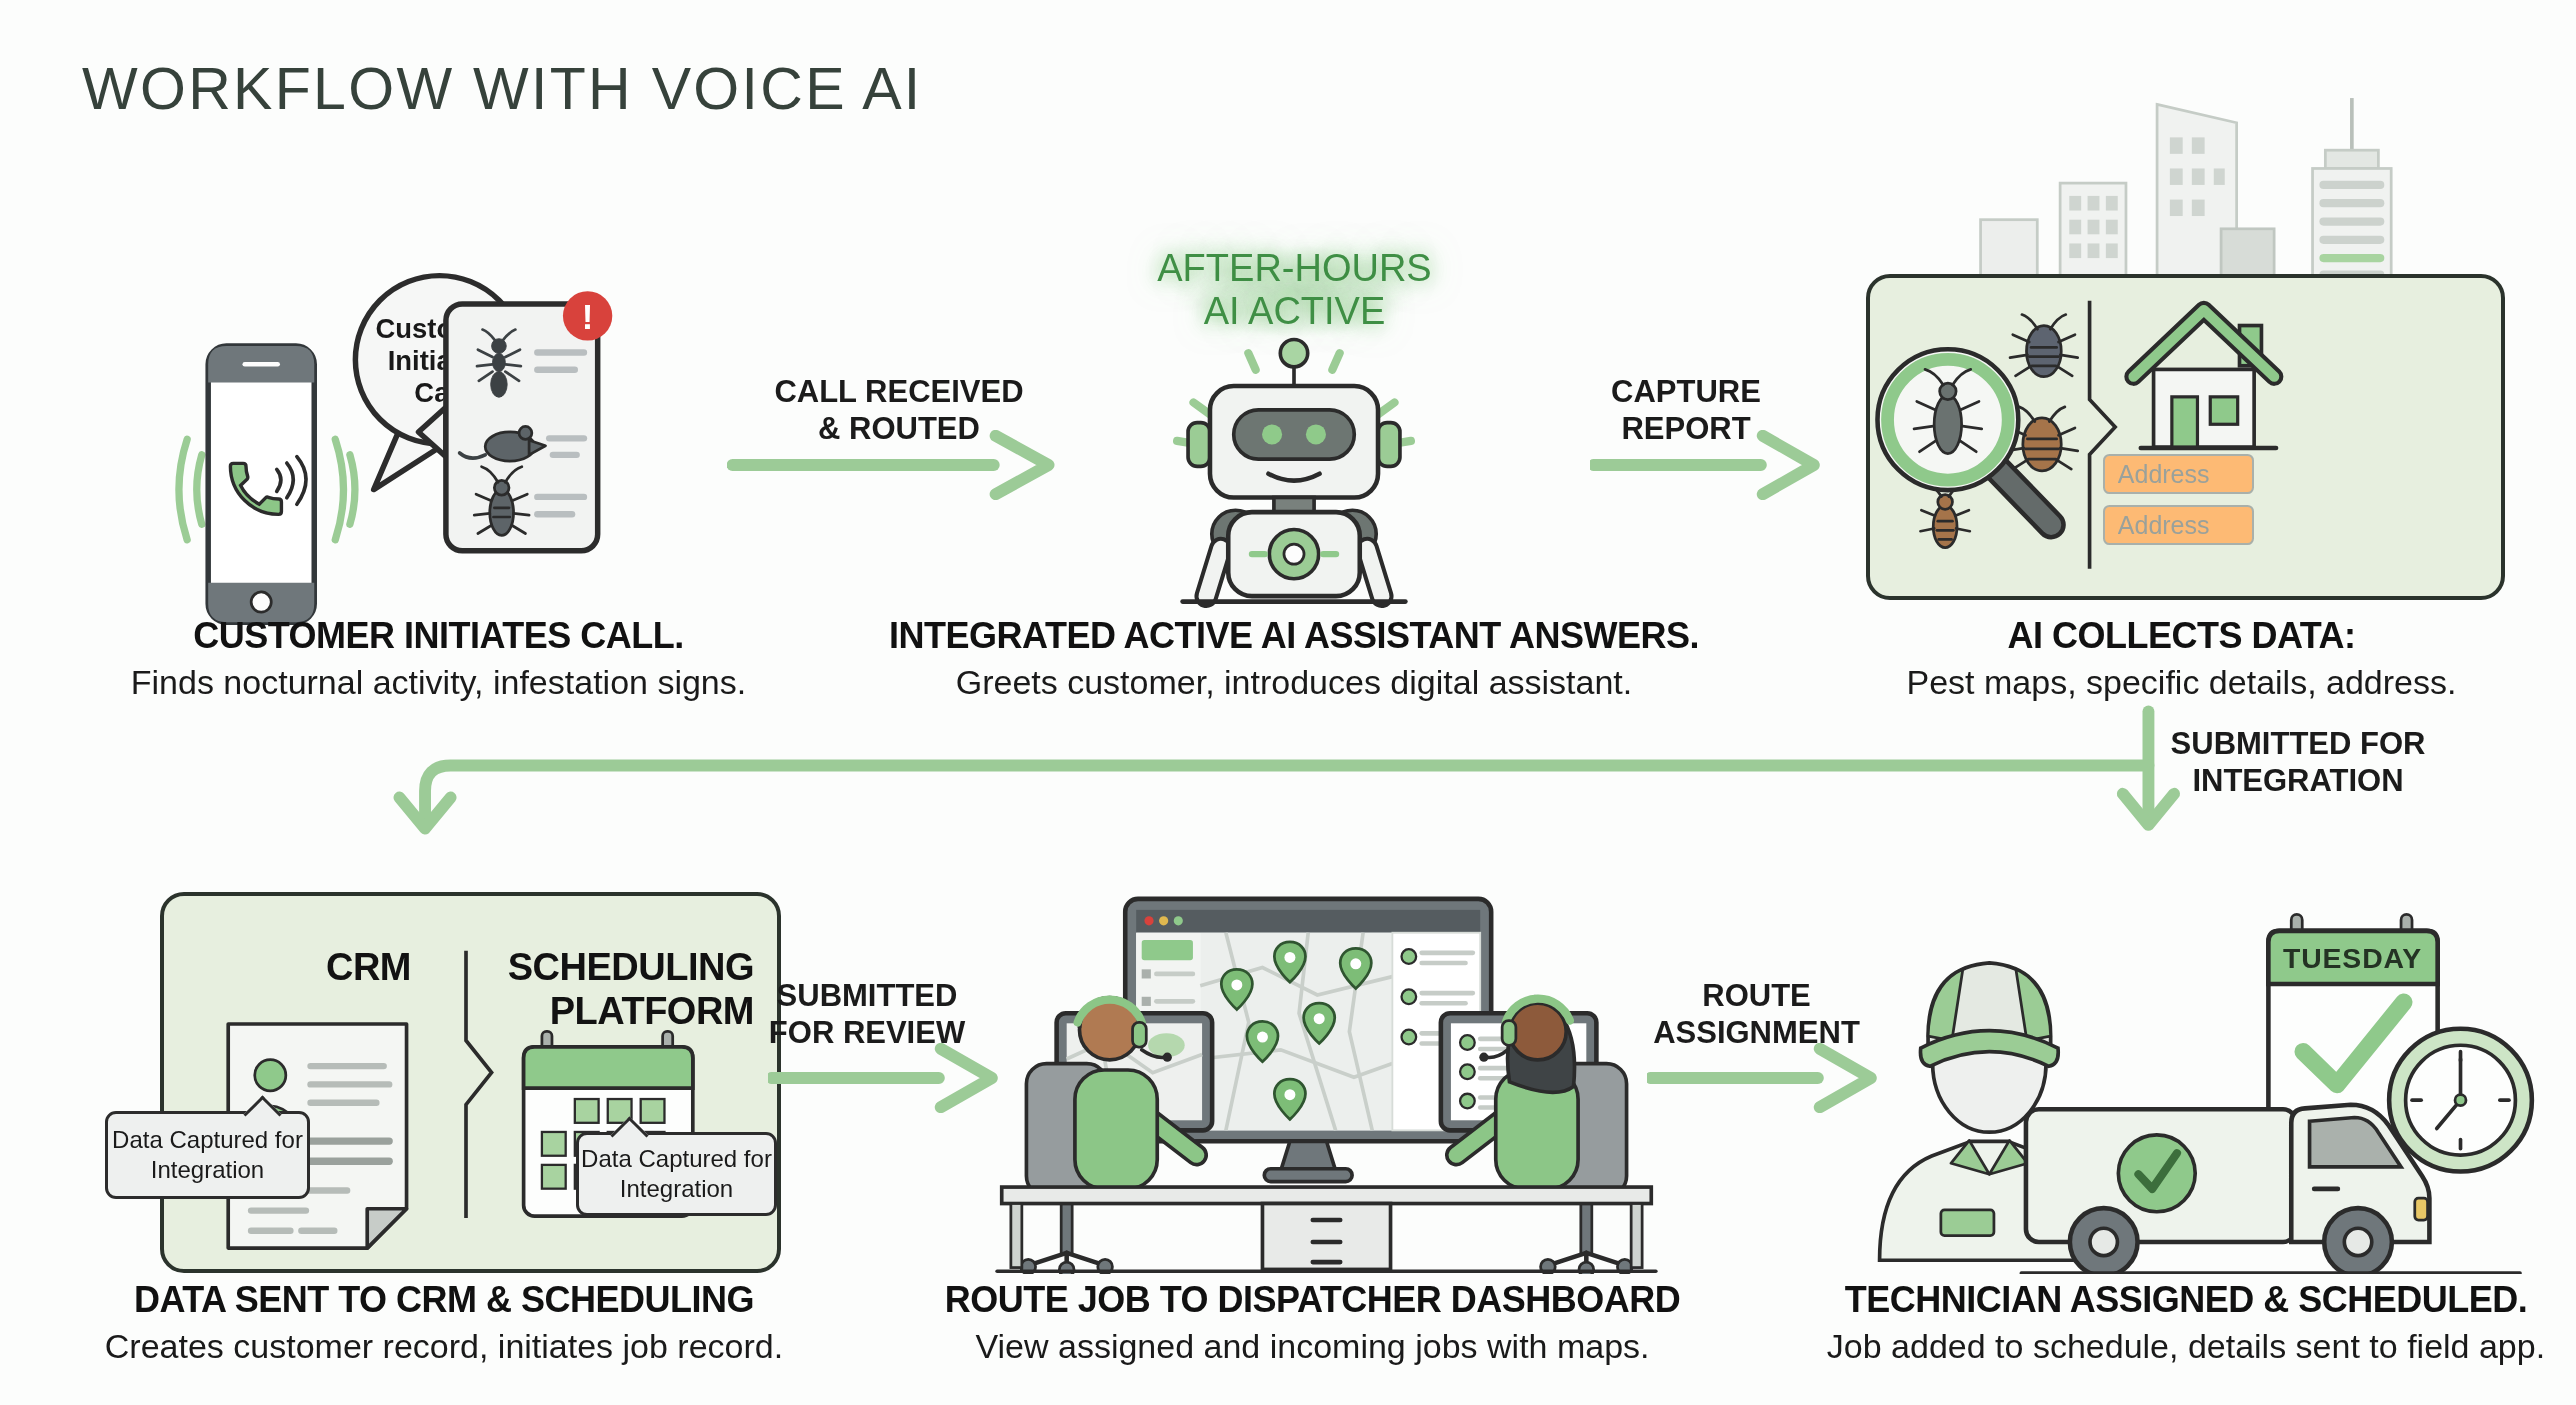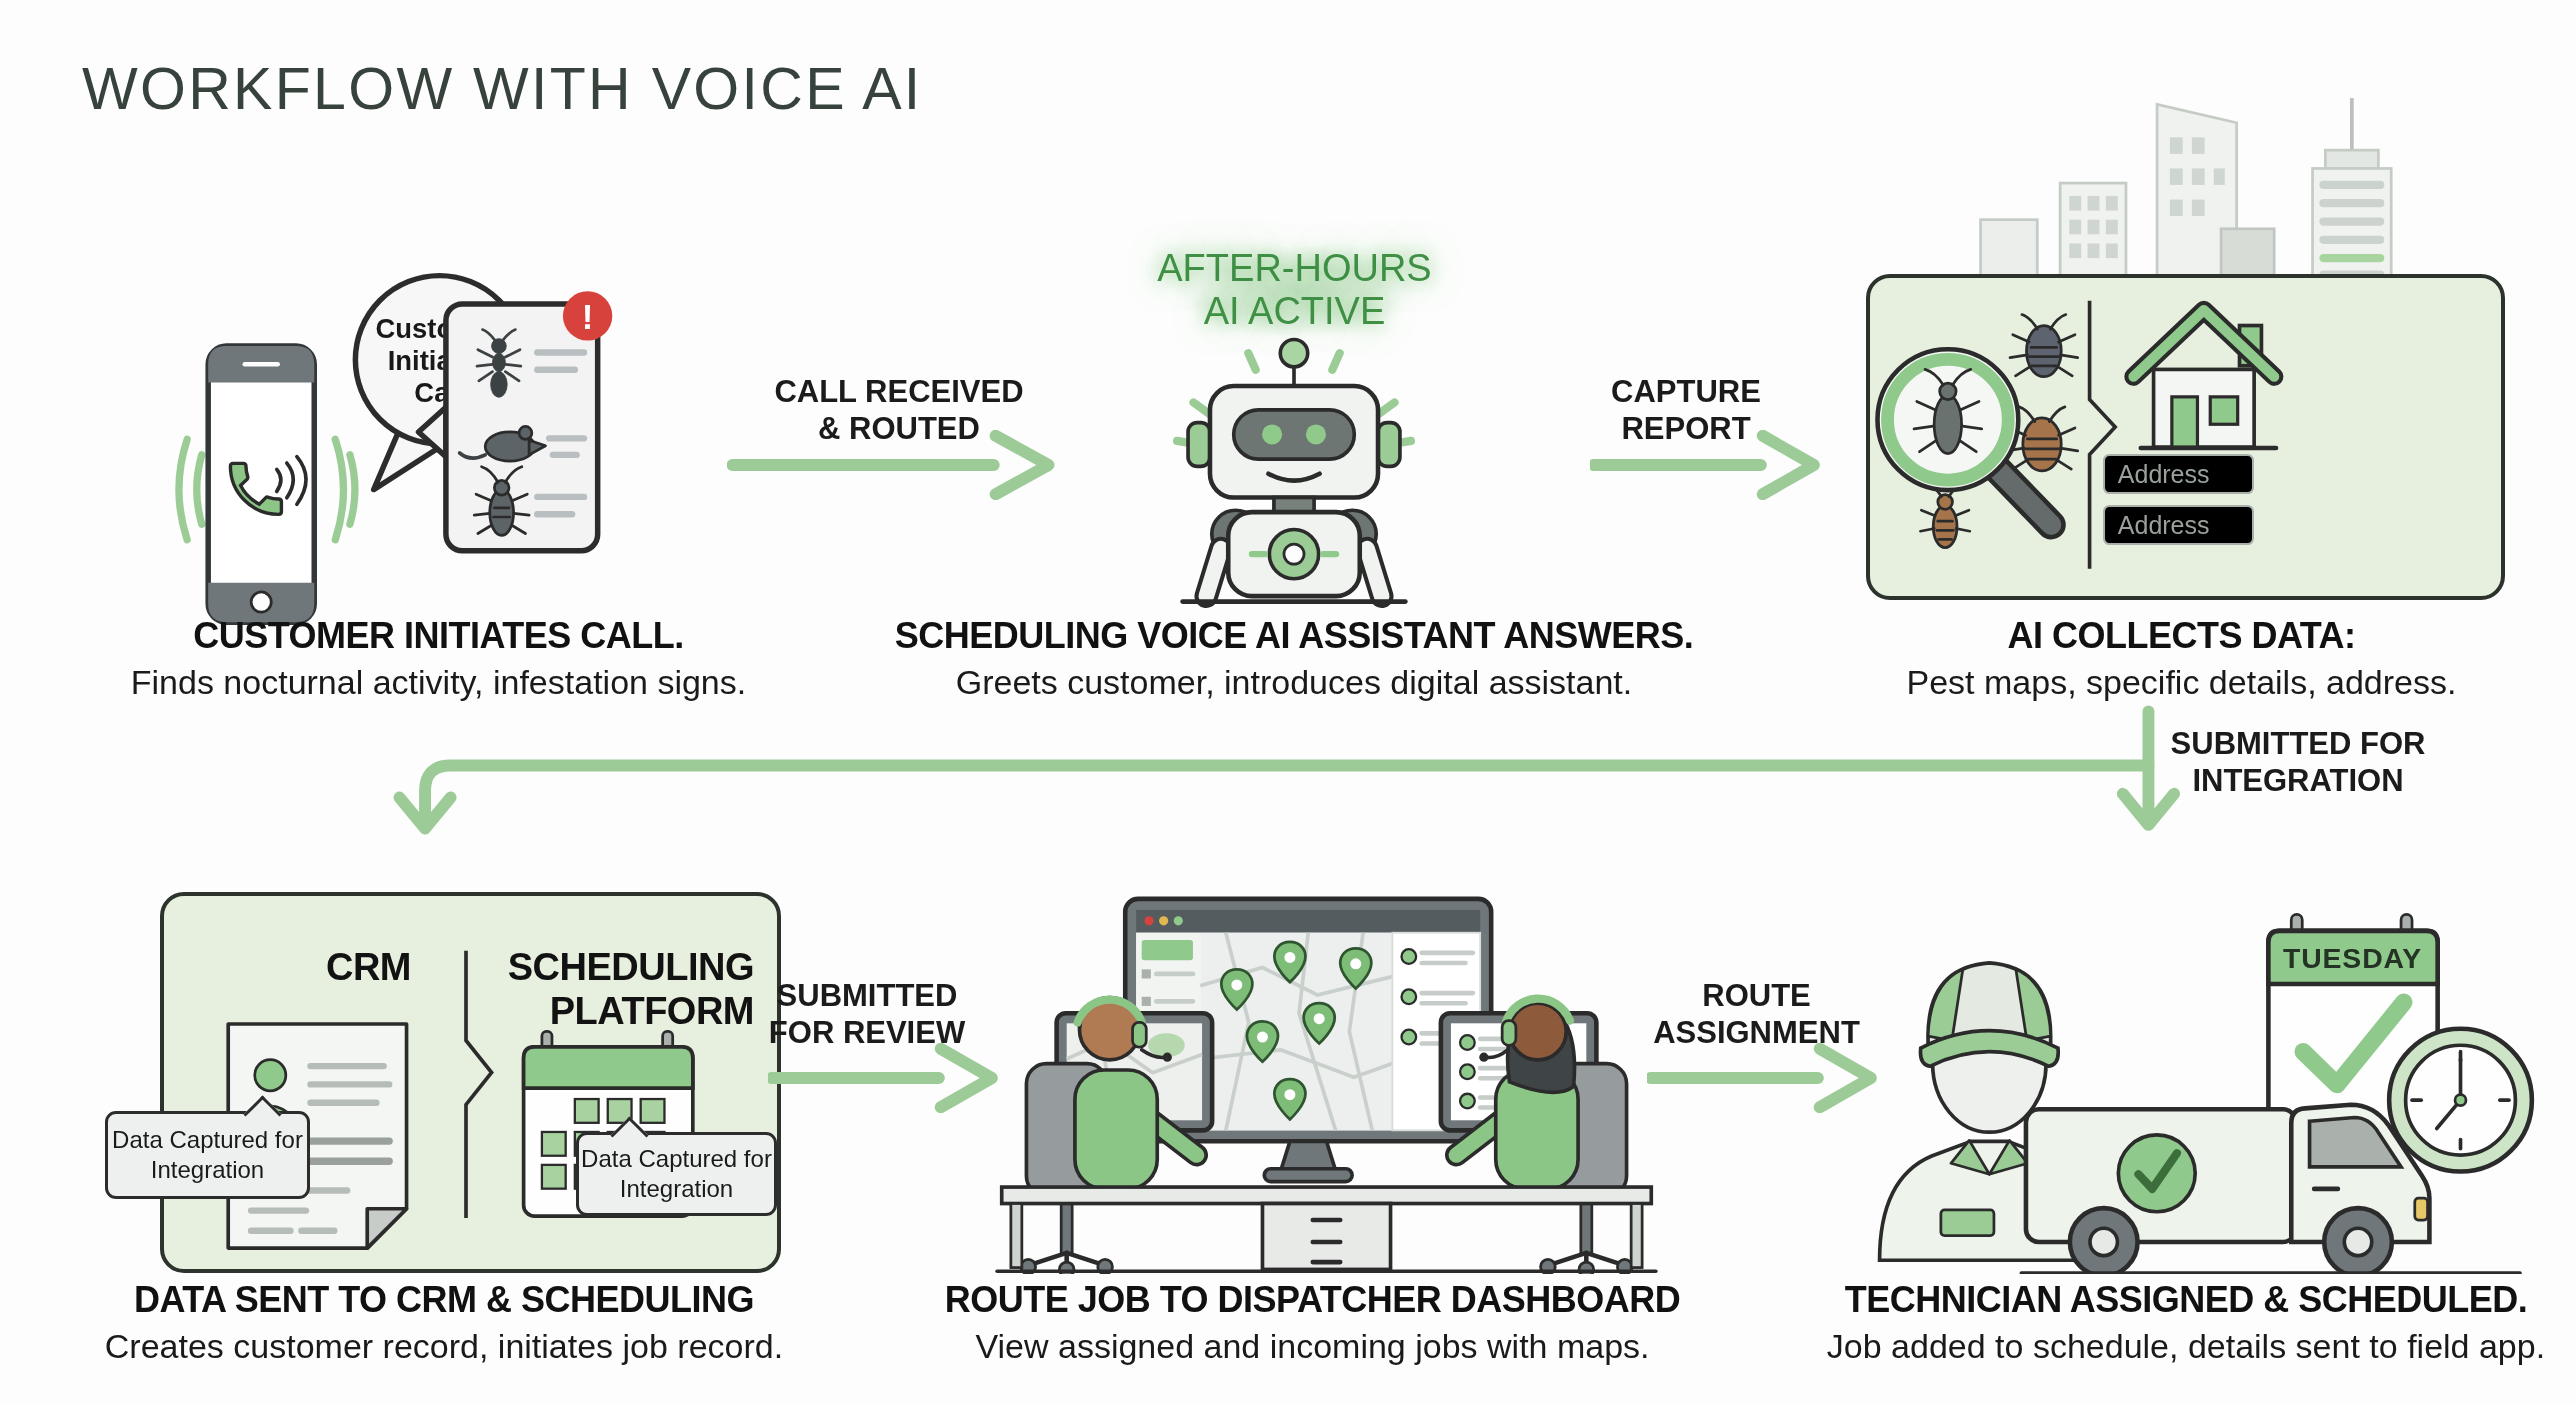--- a/index.html
+++ b/index.html
@@ -19,21 +19,21 @@
   
   .badge{left:1137px;top:232px;width:315px;text-align:center;font-weight:400;
          font-size:38px;line-height:1.15;color:#3f8f45;padding:14.6px 0 16.5px;
          text-shadow:0 0 16.5px rgba(140,205,135,.95),0 0 31px rgba(140,205,135,.6);
          background:radial-gradient(ellipse closest-side,rgba(143,201,139,.45),rgba(143,201,139,0) 78%);
          border-radius:50%;}
   
   .panel{background:#e7efdf;border:4.6px solid #2b332c;border-radius:24px;}
   .panel3{left:1866px;top:274px;width:631px;height:318px;}
   .panel4{left:160px;top:892px;width:613px;height:373px;}
-  .addr{position:absolute;left:233px;width:151px;height:40px;background:#000000;
+  .addr{position:absolute;left:233px;width:151px;height:40px;background:#fdba74;
         border:2.7px solid #a9b0aa;border-radius:6.4px;font-size:25px;padding:0 0 0 12.8px;
         color:#5d635e;font-family:"Liberation Sans",sans-serif;box-sizing:border-box;}
   .addr::placeholder{color:#9aa19b;opacity:1;}
   .crm-h{font-weight:700;font-size:38px;letter-spacing:-0.5px;color:#121212;text-align:right;line-height:1.15;}
   
   .tag{background:#eef0ef;border:3.7px solid #2c2c2c;border-radius:11px;z-index:5;
        display:flex;align-items:center;justify-content:center;text-align:center;
        font-size:24px;line-height:1.25;color:#1a1a1a;box-sizing:border-box;}
   .tag::before{content:"";position:absolute;top:-12.8px;width:24px;height:24px;background:#eef0ef;
        border-left:3.7px solid #2c2c2c;border-top:3.7px solid #2c2c2c;transform:rotate(45deg);}
@@ -182,21 +182,21 @@
   <line x1="230" y1="240" x2="246" y2="292" stroke="#2b2b2b" stroke-width="26" stroke-linecap="round"></line>
   <line x1="230" y1="240" x2="246" y2="292" stroke="#f1f3f1" stroke-width="17" stroke-linecap="round"></line>
   <rect x="78" y="200" width="144" height="92" rx="26" fill="#f1f3f1" stroke="#2b2b2b" stroke-width="5"></rect>
   <circle cx="150" cy="246" r="27" fill="#9bcc95" stroke="#2b2b2b" stroke-width="4"></circle>
   <circle cx="150" cy="246" r="11" fill="#fdfdfd" stroke="#2b2b2b" stroke-width="3"></circle>
   <line x1="104" y1="246" x2="118" y2="246" stroke="#8fc98b" stroke-width="7" stroke-linecap="round"></line>
   <line x1="182" y1="246" x2="196" y2="246" stroke="#8fc98b" stroke-width="7" stroke-linecap="round"></line>
   <line x1="28" y1="298" x2="272" y2="298" stroke="#2b2b2b" stroke-width="5" stroke-linecap="round"></line>
 </svg>
 <div class="abs caption" style="left:878px;top:615px;width:832px">
-  <div class="h">SCHEDULING VOICE AI ASSISTANT ANSWERS.</div>
+  <div class="h">INTEGRATED ACTIVE AI ASSISTANT ANSWERS.</div>
   <div class="s">Greets customer, introduces digital assistant.</div>
 </div>
 
 <div class="abs alabel" style="left:1576px;top:373px;width:220px">
   <div>CAPTURE</div>
   <div>REPORT</div>
 </div>
 <svg class="abs" style="left:1590px;top:430px" width="233" height="70" viewBox="0 0 255 76">
   <line x1="4" y1="38" x2="187" y2="38" stroke="#9ccb97" stroke-width="13" stroke-linecap="round"></line>
   <polyline points="189,6 245,38 189,70" fill="none" stroke="#9ccb97" stroke-width="13" stroke-linecap="round" stroke-linejoin="round"></polyline>

